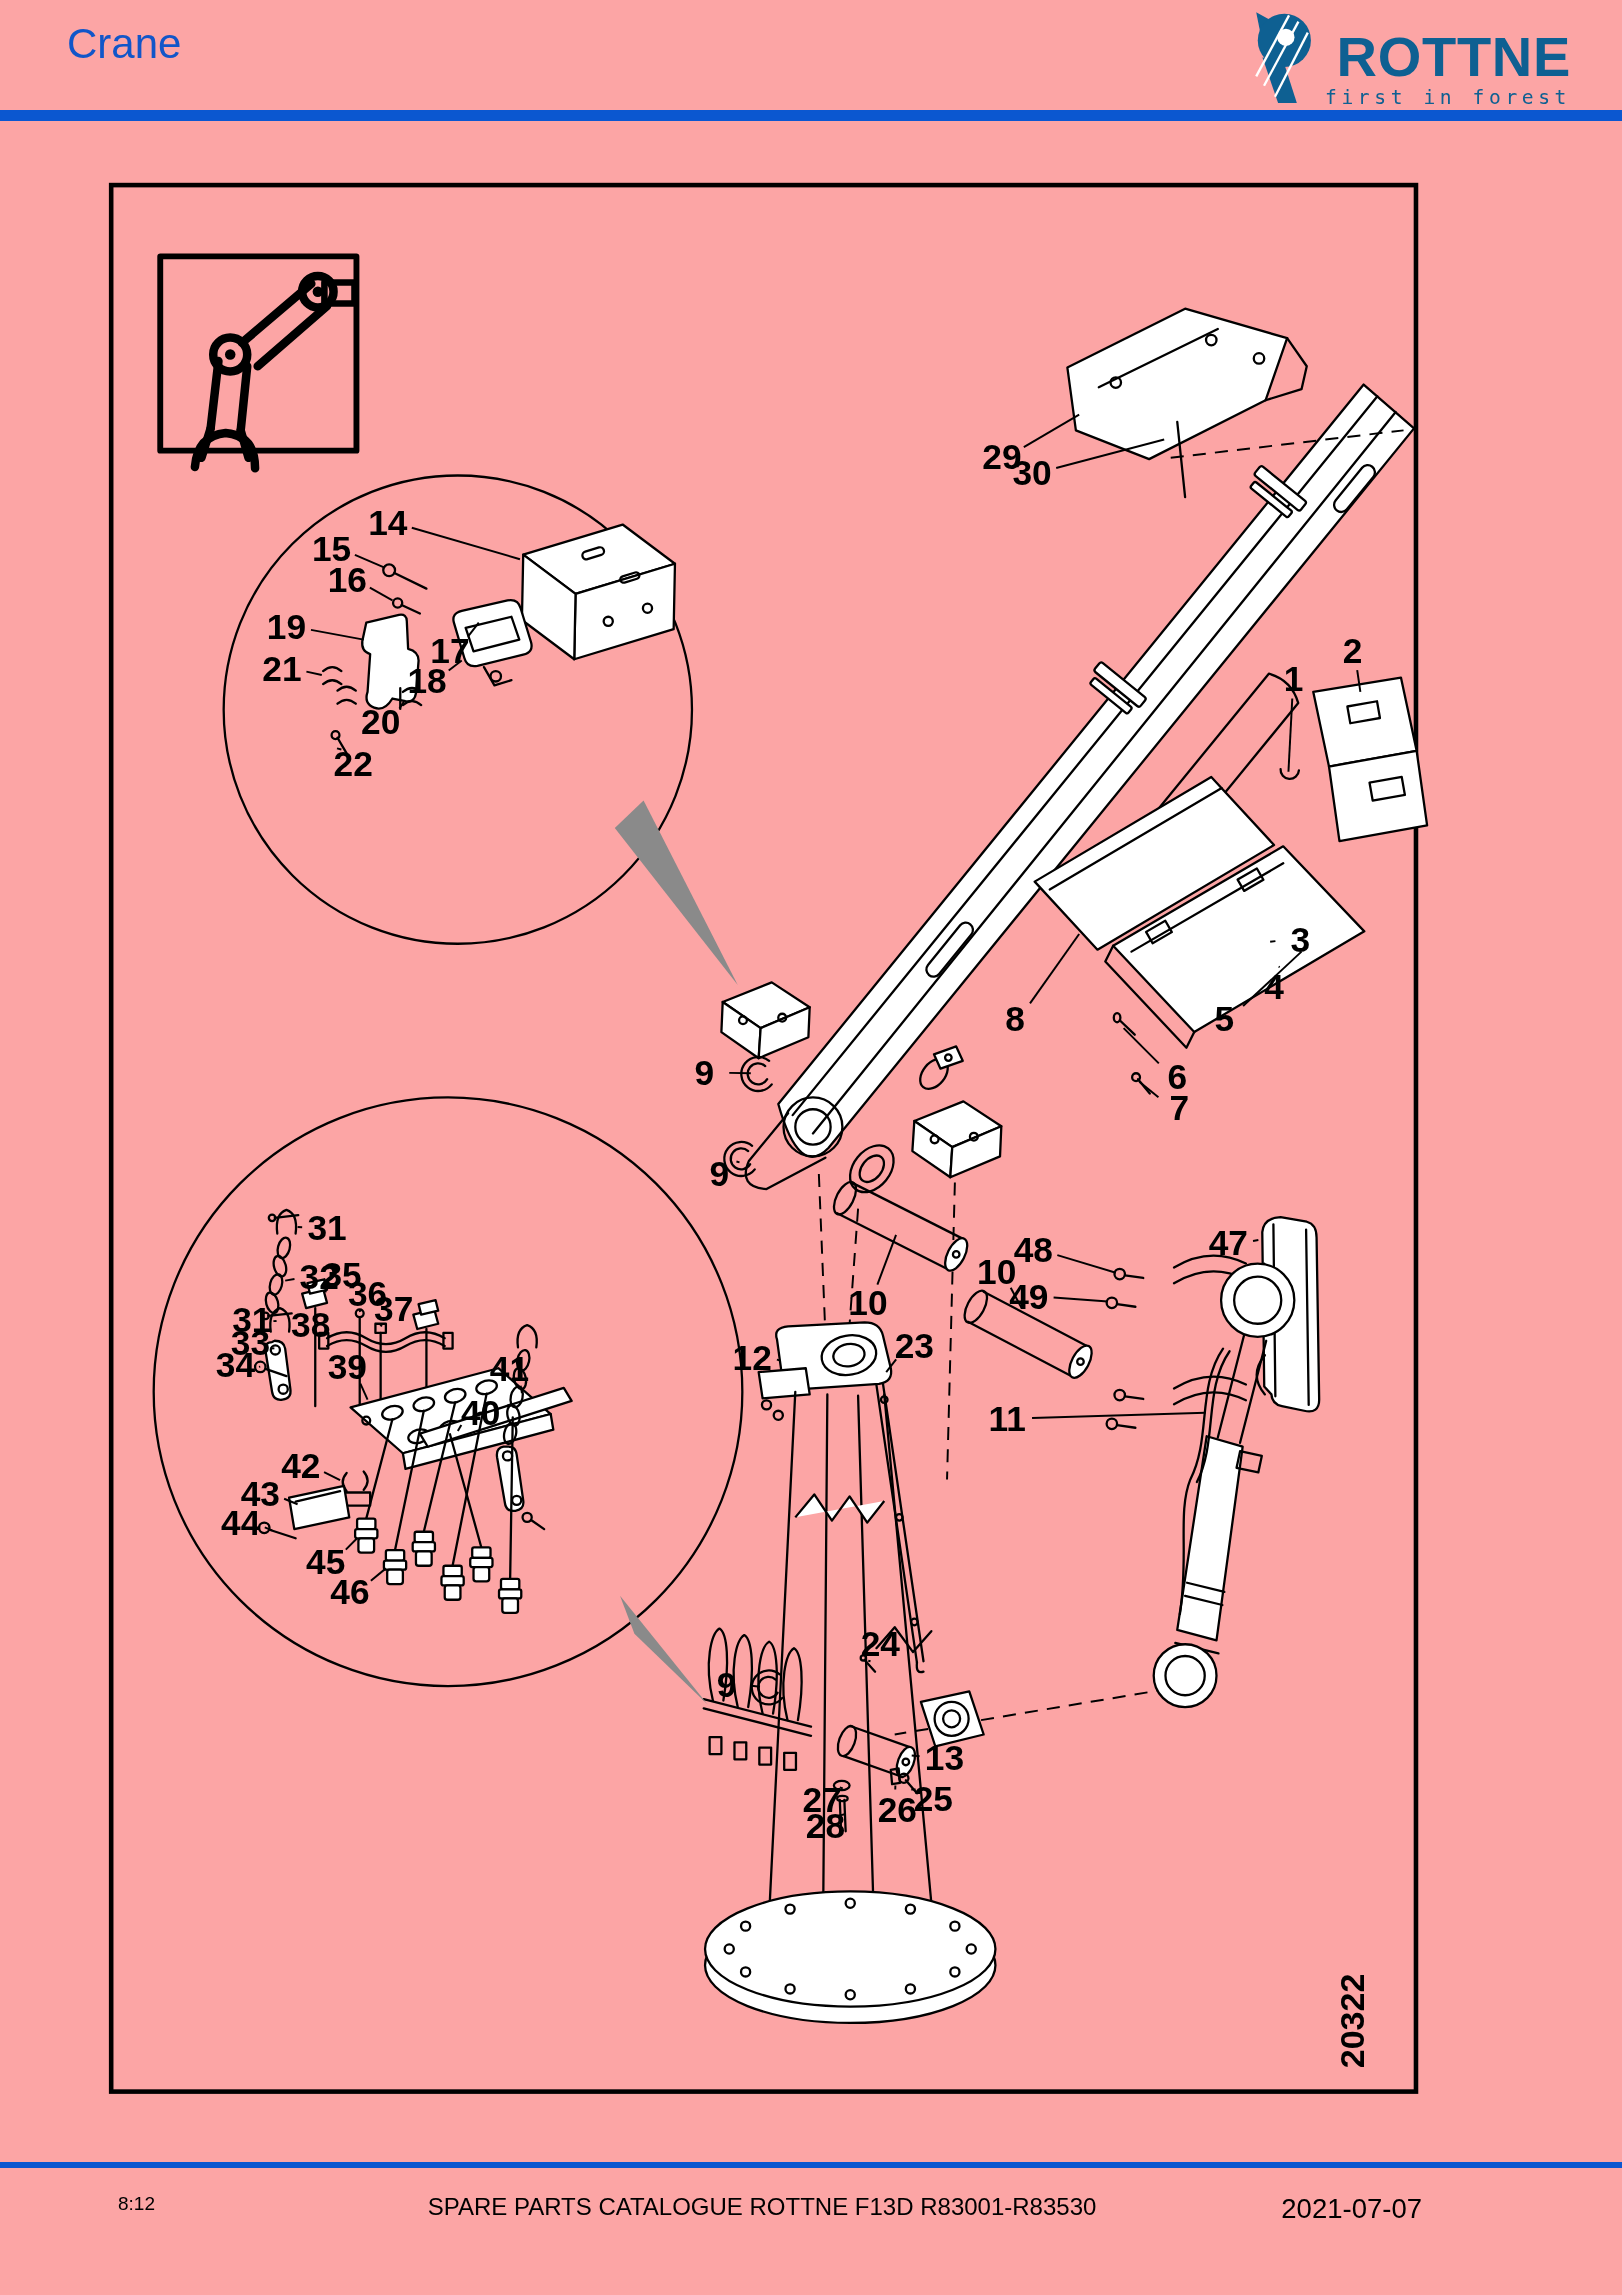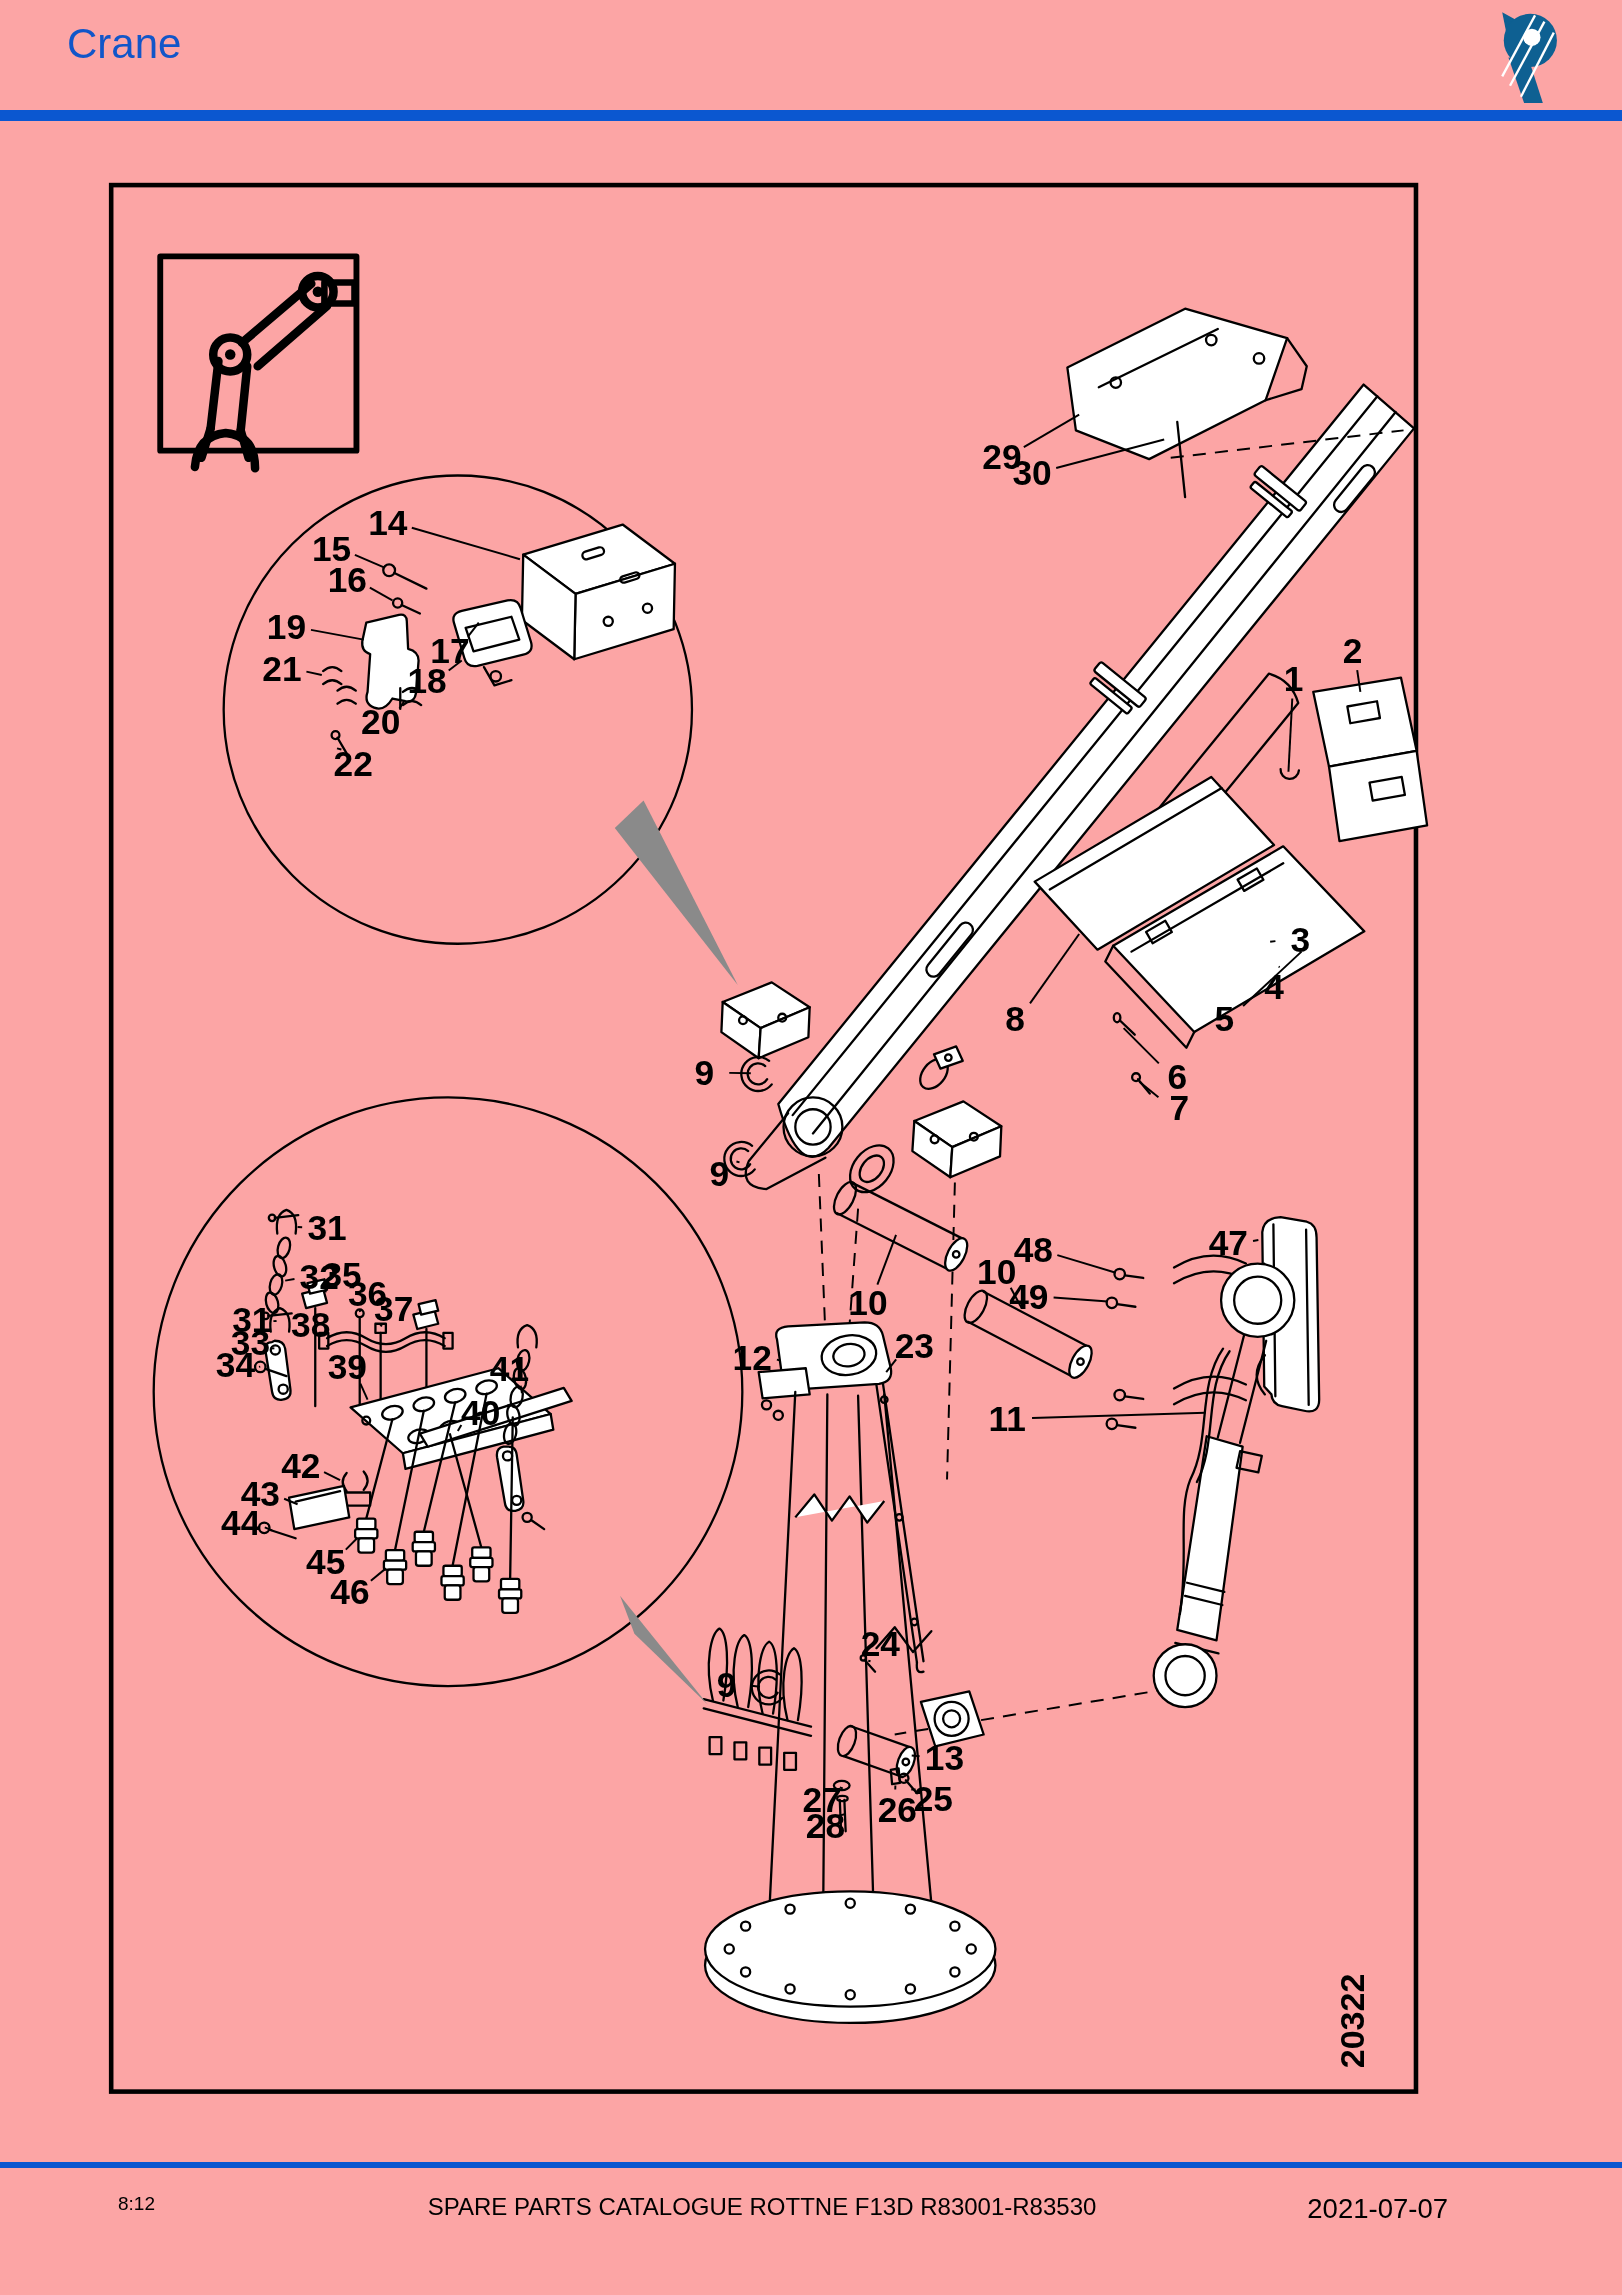--- a/index.html
+++ b/index.html
@@ -9,21 +9,21 @@
   .hdr-title{position:absolute;left:67px;top:19.6px;font-size:42px;color:#1156c9;}
   .hdr-rule{position:absolute;left:0;top:110px;width:1622px;height:11px;background:#0b57d0;}
   .logo{position:absolute;right:51px;top:9.2px;display:flex;align-items:flex-end;}
   .logo-text{display:flex;flex-direction:column;align-items:flex-end;line-height:1;}
   .logo-brand{font-size:56px;font-weight:800;letter-spacing:0.7px;color:#0e6092;}
   .logo-tag{font-family:"DejaVu Sans Mono",monospace;font-size:19.6px;letter-spacing:4.6px;color:#0e6092;margin-top:2.6px;}
   
   .ftr-rule{position:absolute;left:0;top:2162px;width:1622px;height:5.9px;background:#0b57d0;}
   .ftr-left{position:absolute;left:118px;top:2193px;font-size:19px;}
   .ftr-center{position:absolute;left:353px;width:818px;top:2193px;font-size:24px;text-align:center;}
-  .ftr-right{position:absolute;right:174px;top:2193px;font-size:27.5px;}
+  .ftr-right{position:absolute;right:200px;top:2193px;font-size:27.5px;}
   
   svg.diagram{position:absolute;left:0;top:0;}
   .ln{stroke:#000;fill:none;stroke-width:3.5;stroke-linecap:round;stroke-linejoin:round;}
   .lnw{stroke:#000;fill:#fff;stroke-width:3.5;stroke-linejoin:round;}
   .thick{stroke-width:9;}
   .icon{stroke-width:13;}
   .frame{stroke:#000;fill:none;stroke-width:7;}
   .dash{stroke:#000;fill:none;stroke-width:3;stroke-dasharray:20 14;}
   .wedge{fill:#8a8a8a;stroke:none;}
   .callout-txt{font-family:"Liberation Sans",sans-serif;font-weight:bold;font-size:54px;fill:#000;
@@ -41,20 +41,24 @@
       <path d="M22,4 L40,14 L30,44 Z" fill="#0e6092"></path>
       <circle cx="58" cy="40" r="34" fill="#0e6092"></circle>
       <path d="M30,62 L50,120 L74,120 L56,64 Z" fill="#0e6092"></path>
       <circle cx="60" cy="36" r="11" fill="#ffffff"></circle>
       <g stroke="#ffffff" stroke-width="3">
         <line x1="22" y1="86" x2="64" y2="8"></line>
         <line x1="32" y1="98" x2="76" y2="16"></line>
         <line x1="46" y1="112" x2="88" y2="30"></line>
       </g>
     </svg>
+    <div class="logo-text">
+      <span class="logo-brand">ROTTNE</span>
+      <span class="logo-tag">first in forest</span>
+    </div>
   </div>
   <div class="hdr-rule"></div>
 
   <svg class="diagram" id="diagram-svg" width="1622" height="2295" viewBox="0 0 2480 3509">
 
     <rect class="frame" x="170" y="283" width="1995" height="2915"></rect>
 
     <g>
       <rect class="ln thick" x="245" y="392" width="300" height="297"></rect>
       <g class="ln icon">

